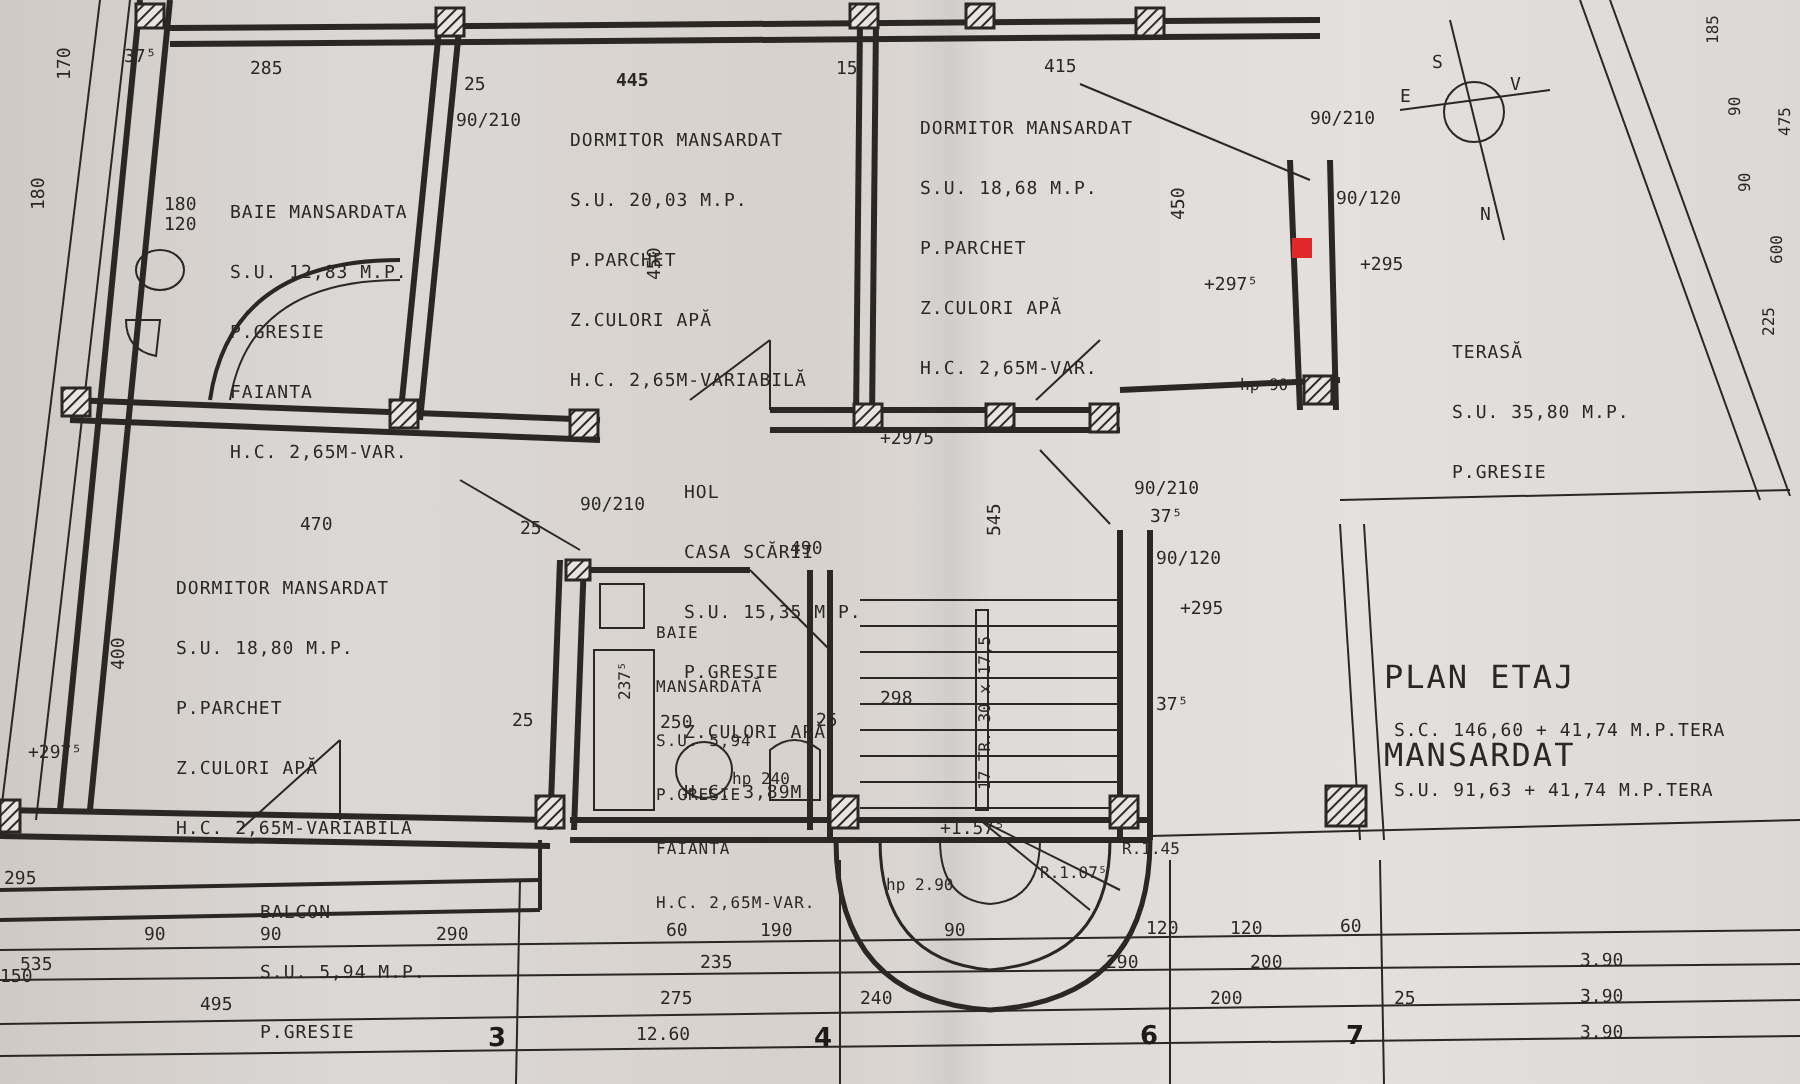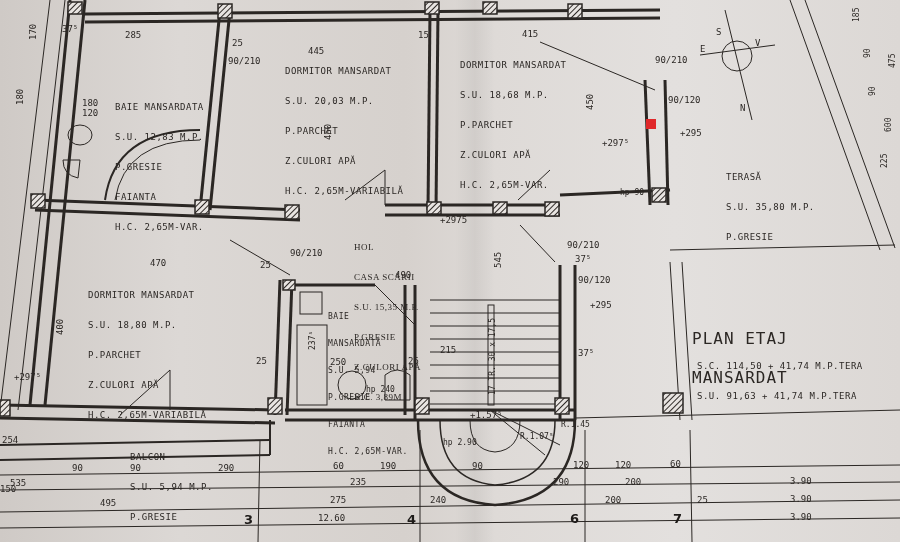--- a/index.html
+++ b/index.html
@@ -186,21 +186,21 @@
   <span class="roomtitle">S.U. 35,80 M.P.</span>
   <span class="roomtitle">P.GRESIE</span>
 </div>
 <div class="lbl" style="left:88px;top:270px;">
   <span class="roomtitle">DORMITOR MANSARDAT</span>
   <span class="roomtitle">S.U. 18,80 M.P.</span>
   <span class="roomtitle">P.PARCHET</span>
   <span class="roomtitle">Z.CULORI APĂ</span>
   <span class="roomtitle">H.C. 2,65M-VARIABILĂ</span>
 </div>
-<div class="lbl" style="left:354px;top:222px;font-family:Liberation Serif, serif;">
+<div class="lbl" style="left:342px;top:222px;">
   <span class="roomtitle">HOL</span>
   <span class="roomtitle">CASA SCĂRII</span>
   <span class="roomtitle">S.U. 15,35 M.P.</span>
   <span class="roomtitle">P.GRESIE</span>
   <span class="roomtitle">Z.CULORI APĂ</span>
   <span class="roomtitle">H.C. 3,89M</span>
 </div>
 <div class="lbl" style="left:328px;top:294px;font-size:8px;line-height:9px;">
   <span class="roomtitle">BAIE</span>
   <span class="roomtitle">MANSARDATĂ</span>
@@ -213,40 +213,40 @@
   <span class="roomtitle">BALCON</span>
   <span class="roomtitle">S.U. 5,94 M.P.</span>
   <span class="roomtitle">P.GRESIE</span>
 </div>
 
 <div class="lbl big" style="left:692px;top:306px;">
   <span class="roomtitle">PLAN ETAJ</span>
   <span class="roomtitle">MANSARDAT</span>
 </div>
 <div class="lbl" style="left:697px;top:341px;">
-  <span class="roomtitle">S.C. 114,50 + 41,74 M.P.TERA</span>
+  <span class="roomtitle">S.C. 146,60 + 41,74 M.P.TERA</span>
   <span class="roomtitle">S.U. 91,63 + 41,74 M.P.TERA</span>
 </div>
 
 <div class="dim" style="left:716px;top:27px;">S</div>
 <div class="dim" style="left:700px;top:44px;">E</div>
 <div class="dim" style="left:755px;top:38px;">V</div>
 <div class="dim" style="left:740px;top:103px;">N</div>
 
 <div class="dim v" style="left:488px;top:395px;font-size:8px;">17 TR. 30 x 17,5</div>
-<div class="dim" style="left:440px;top:345px;">215</div>
+<div class="dim" style="left:440px;top:345px;">298</div>
 <div class="dim" style="left:470px;top:410px;">+1.57⁵</div>
 <div class="dim" style="left:525px;top:420px;font-size:8px;padding-left:36px;">R.1.45</div>
 <div class="dim" style="left:520px;top:432px;font-size:8px;">R.1.07⁵</div>
 <div class="dim" style="left:443px;top:438px;font-size:8px;">hp 2.90</div>
 
 <div class="dim v" style="left:28px;top:40px;">170</div>
 <div class="dim v" style="left:15px;top:105px;">180</div>
 <div class="dim" style="left:125px;top:30px;">285</div>
-<div class="dim" style="left:308px;top:46px;">445</div>
+<div class="dim" style="left:308px;top:36px;font-weight:bold;">445</div>
 <div class="dim" style="left:522px;top:29px;">415</div>
 <div class="dim" style="left:418px;top:30px;">15</div>
 <div class="dim" style="left:232px;top:38px;">25</div>
 <div class="dim" style="left:62px;top:24px;">37⁵</div>
 <div class="dim" style="left:82px;top:98px;">180</div>
 <div class="dim" style="left:82px;top:108px;">120</div>
 <div class="dim" style="left:620px;top:188px;font-size:8px;">hp 90</div>
 <div class="dim v" style="left:323px;top:140px;">450</div>
 <div class="dim v" style="left:585px;top:110px;">450</div>
 <div class="dim" style="left:228px;top:56px;">90/210</div>
@@ -266,21 +266,21 @@
 <div class="dim" style="left:578px;top:348px;">37⁵</div>
 <div class="dim" style="left:260px;top:260px;">25</div>
 <div class="dim" style="left:256px;top:356px;">25</div>
 <div class="dim" style="left:408px;top:356px;">25</div>
 
 <div class="dim" style="left:14px;top:372px;">+297⁵</div>
 <div class="dim" style="left:440px;top:215px;">+2975</div>
 <div class="dim" style="left:602px;top:138px;">+297⁵</div>
 <div class="dim" style="left:680px;top:128px;">+295</div>
 <div class="dim" style="left:590px;top:300px;">+295</div>
-<div class="dim" style="left:2px;top:435px;">254</div>
+<div class="dim" style="left:2px;top:435px;">295</div>
 
 <div class="dim v" style="left:852px;top:22px;font-size:8px;">185</div>
 <div class="dim v" style="left:863px;top:58px;font-size:8px;">90</div>
 <div class="dim v" style="left:868px;top:96px;font-size:8px;">90</div>
 <div class="dim v" style="left:888px;top:68px;font-size:8px;">475</div>
 <div class="dim v" style="left:884px;top:132px;font-size:8px;">600</div>
 <div class="dim v" style="left:880px;top:168px;font-size:8px;">225</div>
 
 <div class="dim" style="left:0px;top:463px;margin-top:21px;">150</div>
 <div class="dim" style="left:72px;top:463px;">90</div>

